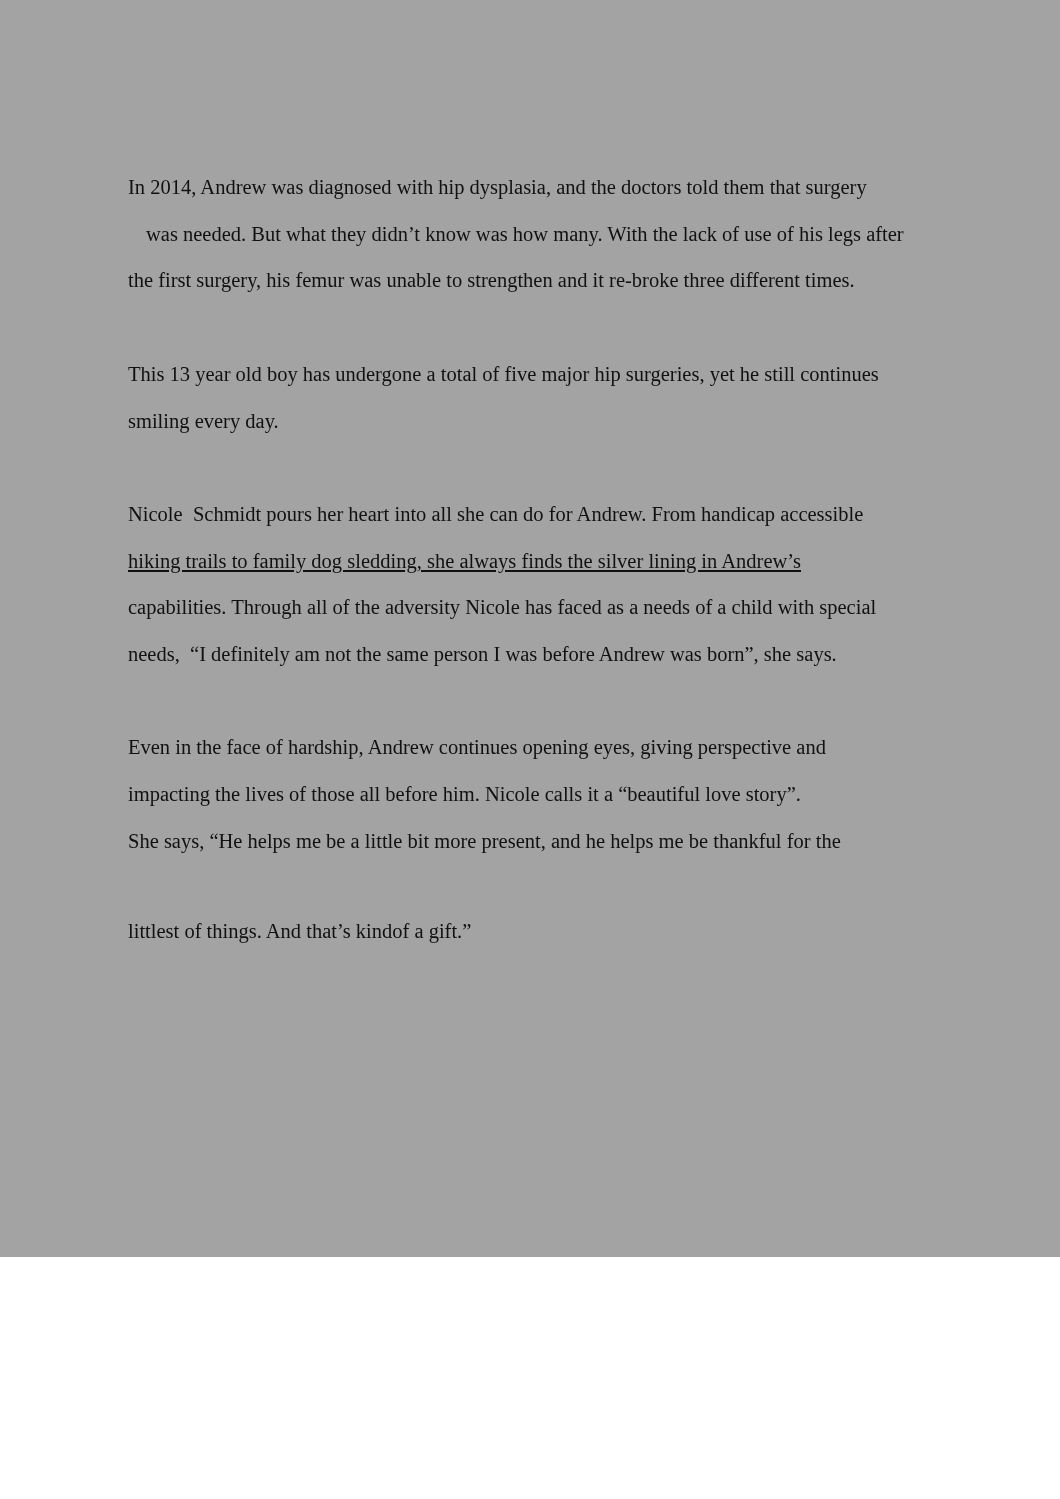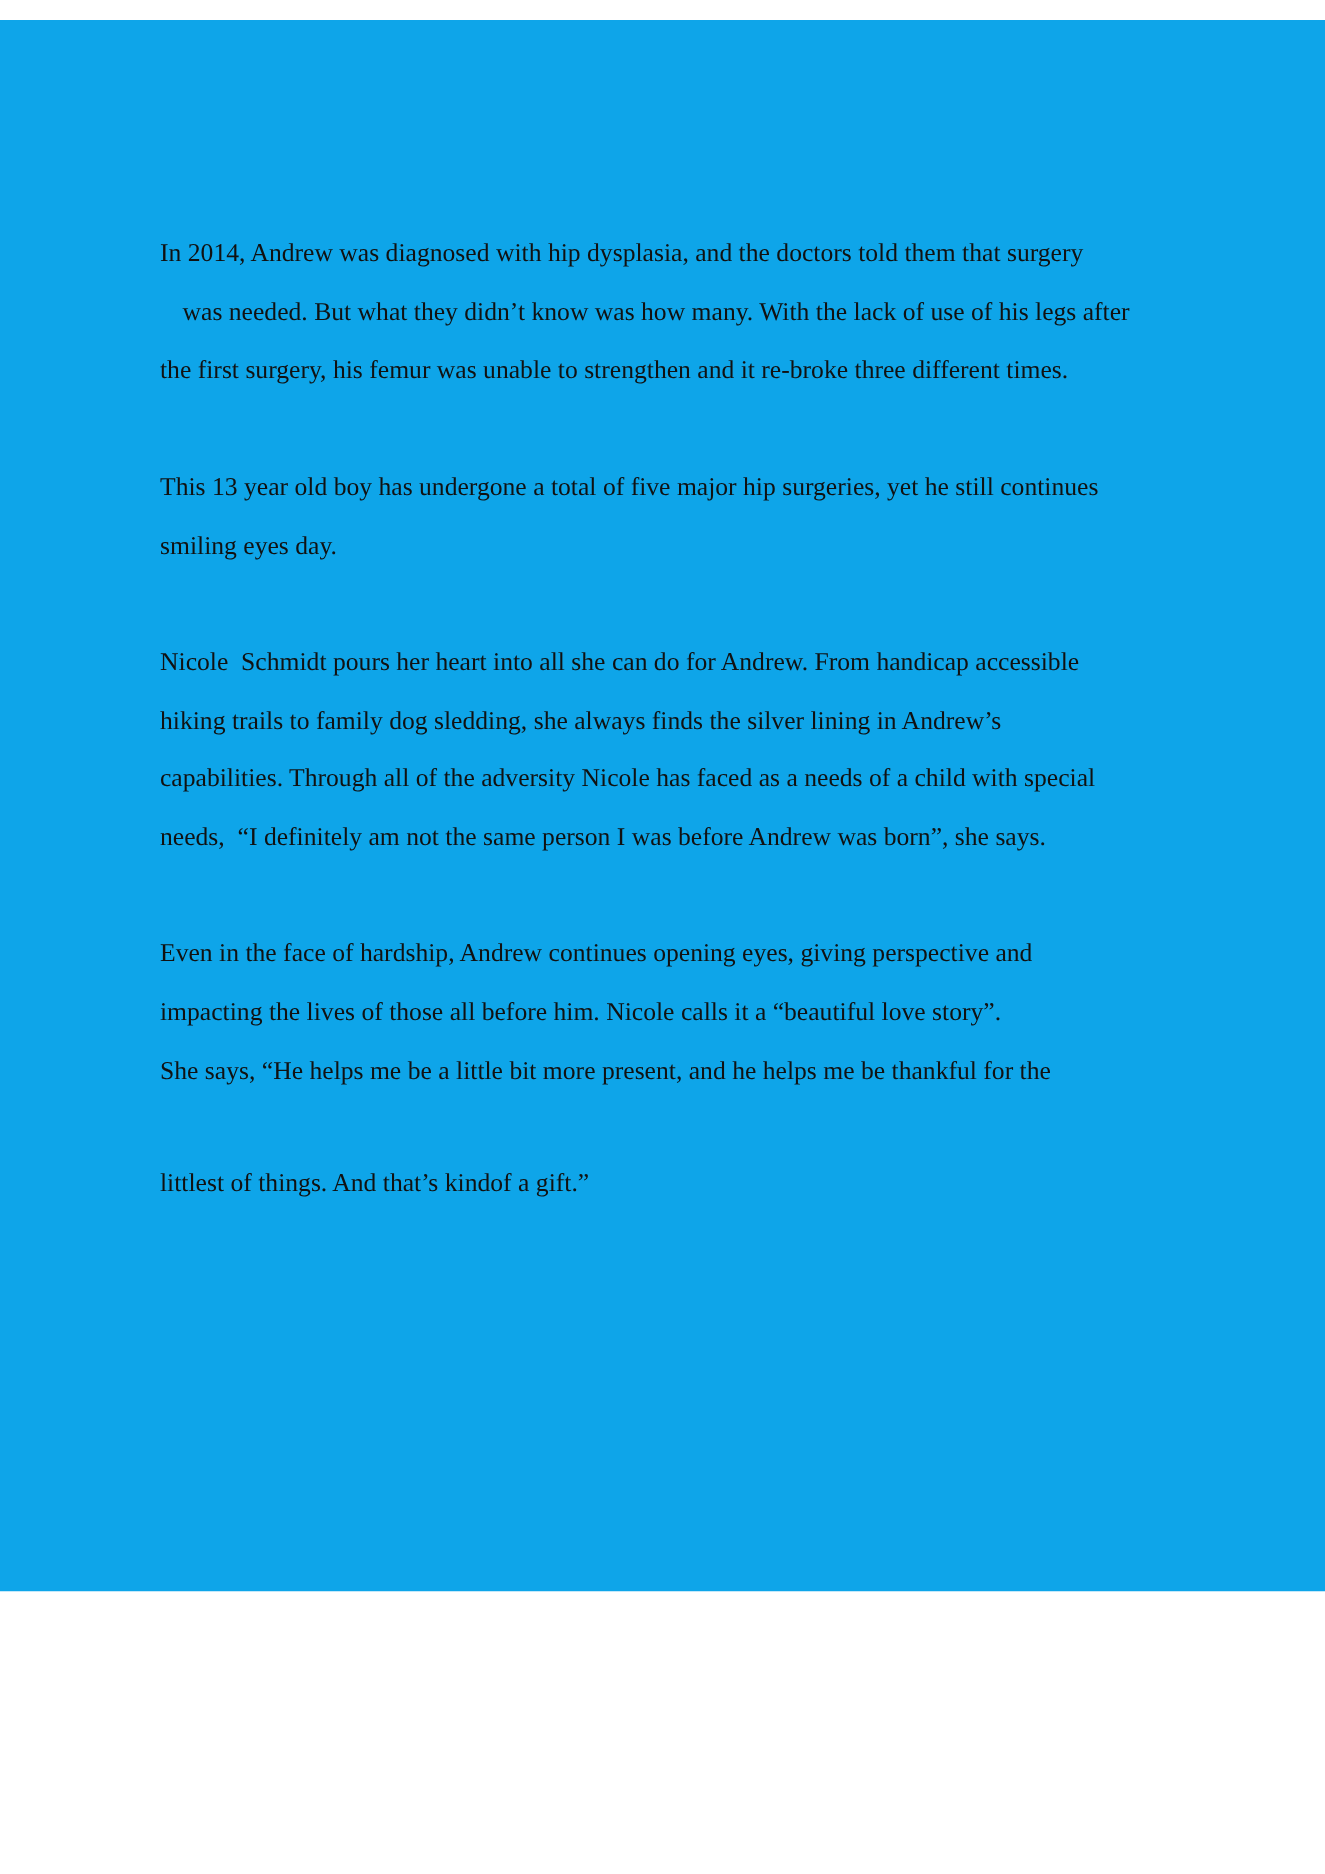--- a/index.html
+++ b/index.html
@@ -9,24 +9,24 @@
     }
     body {
       width: 1060px;
       height: 1499px;
       position: relative;
       overflow: hidden;
     }
     .page {
       position: absolute;
       left: 0;
-      top: 16px;
+      top: 0;
       width: 1060px;
       height: 1257px;
-      background: #0ea5e9;
+      background: #a3a3a3;
     }
     .line {
       position: absolute;
       left: 128px;
       white-space: pre;
       font-family: "Liberation Serif", "DejaVu Serif", serif;
       font-size: 20.5px;
       line-height: 24px;
       color: #111111;
       letter-spacing: 0px;
@@ -38,26 +38,26 @@
 <div class="page">
 
   <div>
     <div class="line" style="top:175px;">In 2014, Andrew was diagnosed with hip dysplasia, and the doctors told them that surgery</div>
     <div class="line" style="top:222px;margin-left:18px;">was needed. But what they didn’t know was how many. With the lack of use of his legs after</div>
     <div class="line" style="top:268px;">the first surgery, his femur was unable to strengthen and it re-broke three different times.</div>
   </div>
 
   <div>
     <div class="line" style="top:362px;">This 13 year old boy has undergone a total of five major hip surgeries, yet he still continues</div>
-    <div class="line" style="top:409px;">smiling eyes day.</div>
+    <div class="line" style="top:409px;">smiling every day.</div>
   </div>
 
   <div>
     <div class="line" style="top:502px;">Nicole  Schmidt pours her heart into all she can do for Andrew. From handicap accessible</div>
-    <div class="line" style="top:549px;">hiking trails to family dog sledding, she always finds the silver lining in Andrew’s</div>
+    <div class="line" style="top:549px;text-decoration:underline;">hiking trails to family dog sledding, she always finds the silver lining in Andrew’s</div>
     <div class="line" style="top:595px;">capabilities. Through all of the adversity Nicole has faced as a needs of a child with special</div>
     <div class="line" style="top:642px;">needs,  “I definitely am not the same person I was before Andrew was born”, she says.</div>
   </div>
 
   <div>
     <div class="line" style="top:735px;">Even in the face of hardship, Andrew continues opening eyes, giving perspective and</div>
     <div class="line" style="top:782px;">impacting the lives of those all before him. Nicole calls it a “beautiful love story”.</div>
     <div class="line" style="top:829px;">She says, “He helps me be a little bit more present, and he helps me be thankful for the</div>
     <div class="line" style="top:875px;margin-top:44px;">littlest of things. And that’s kindof a gift.”</div>
   </div>

